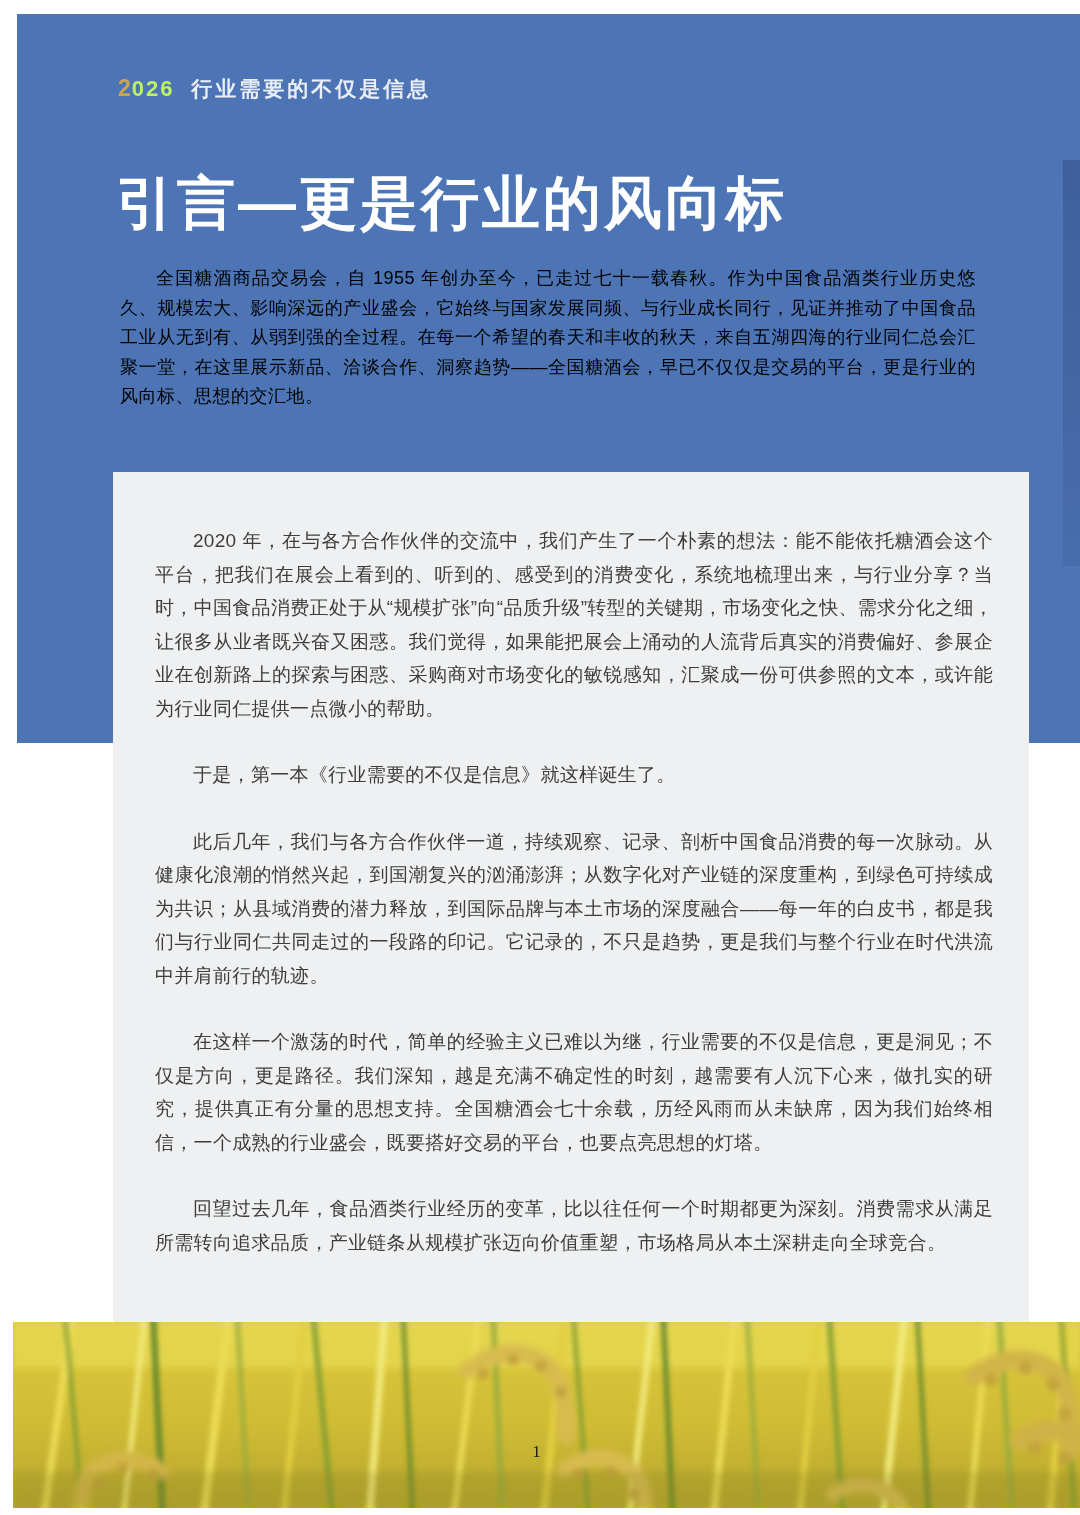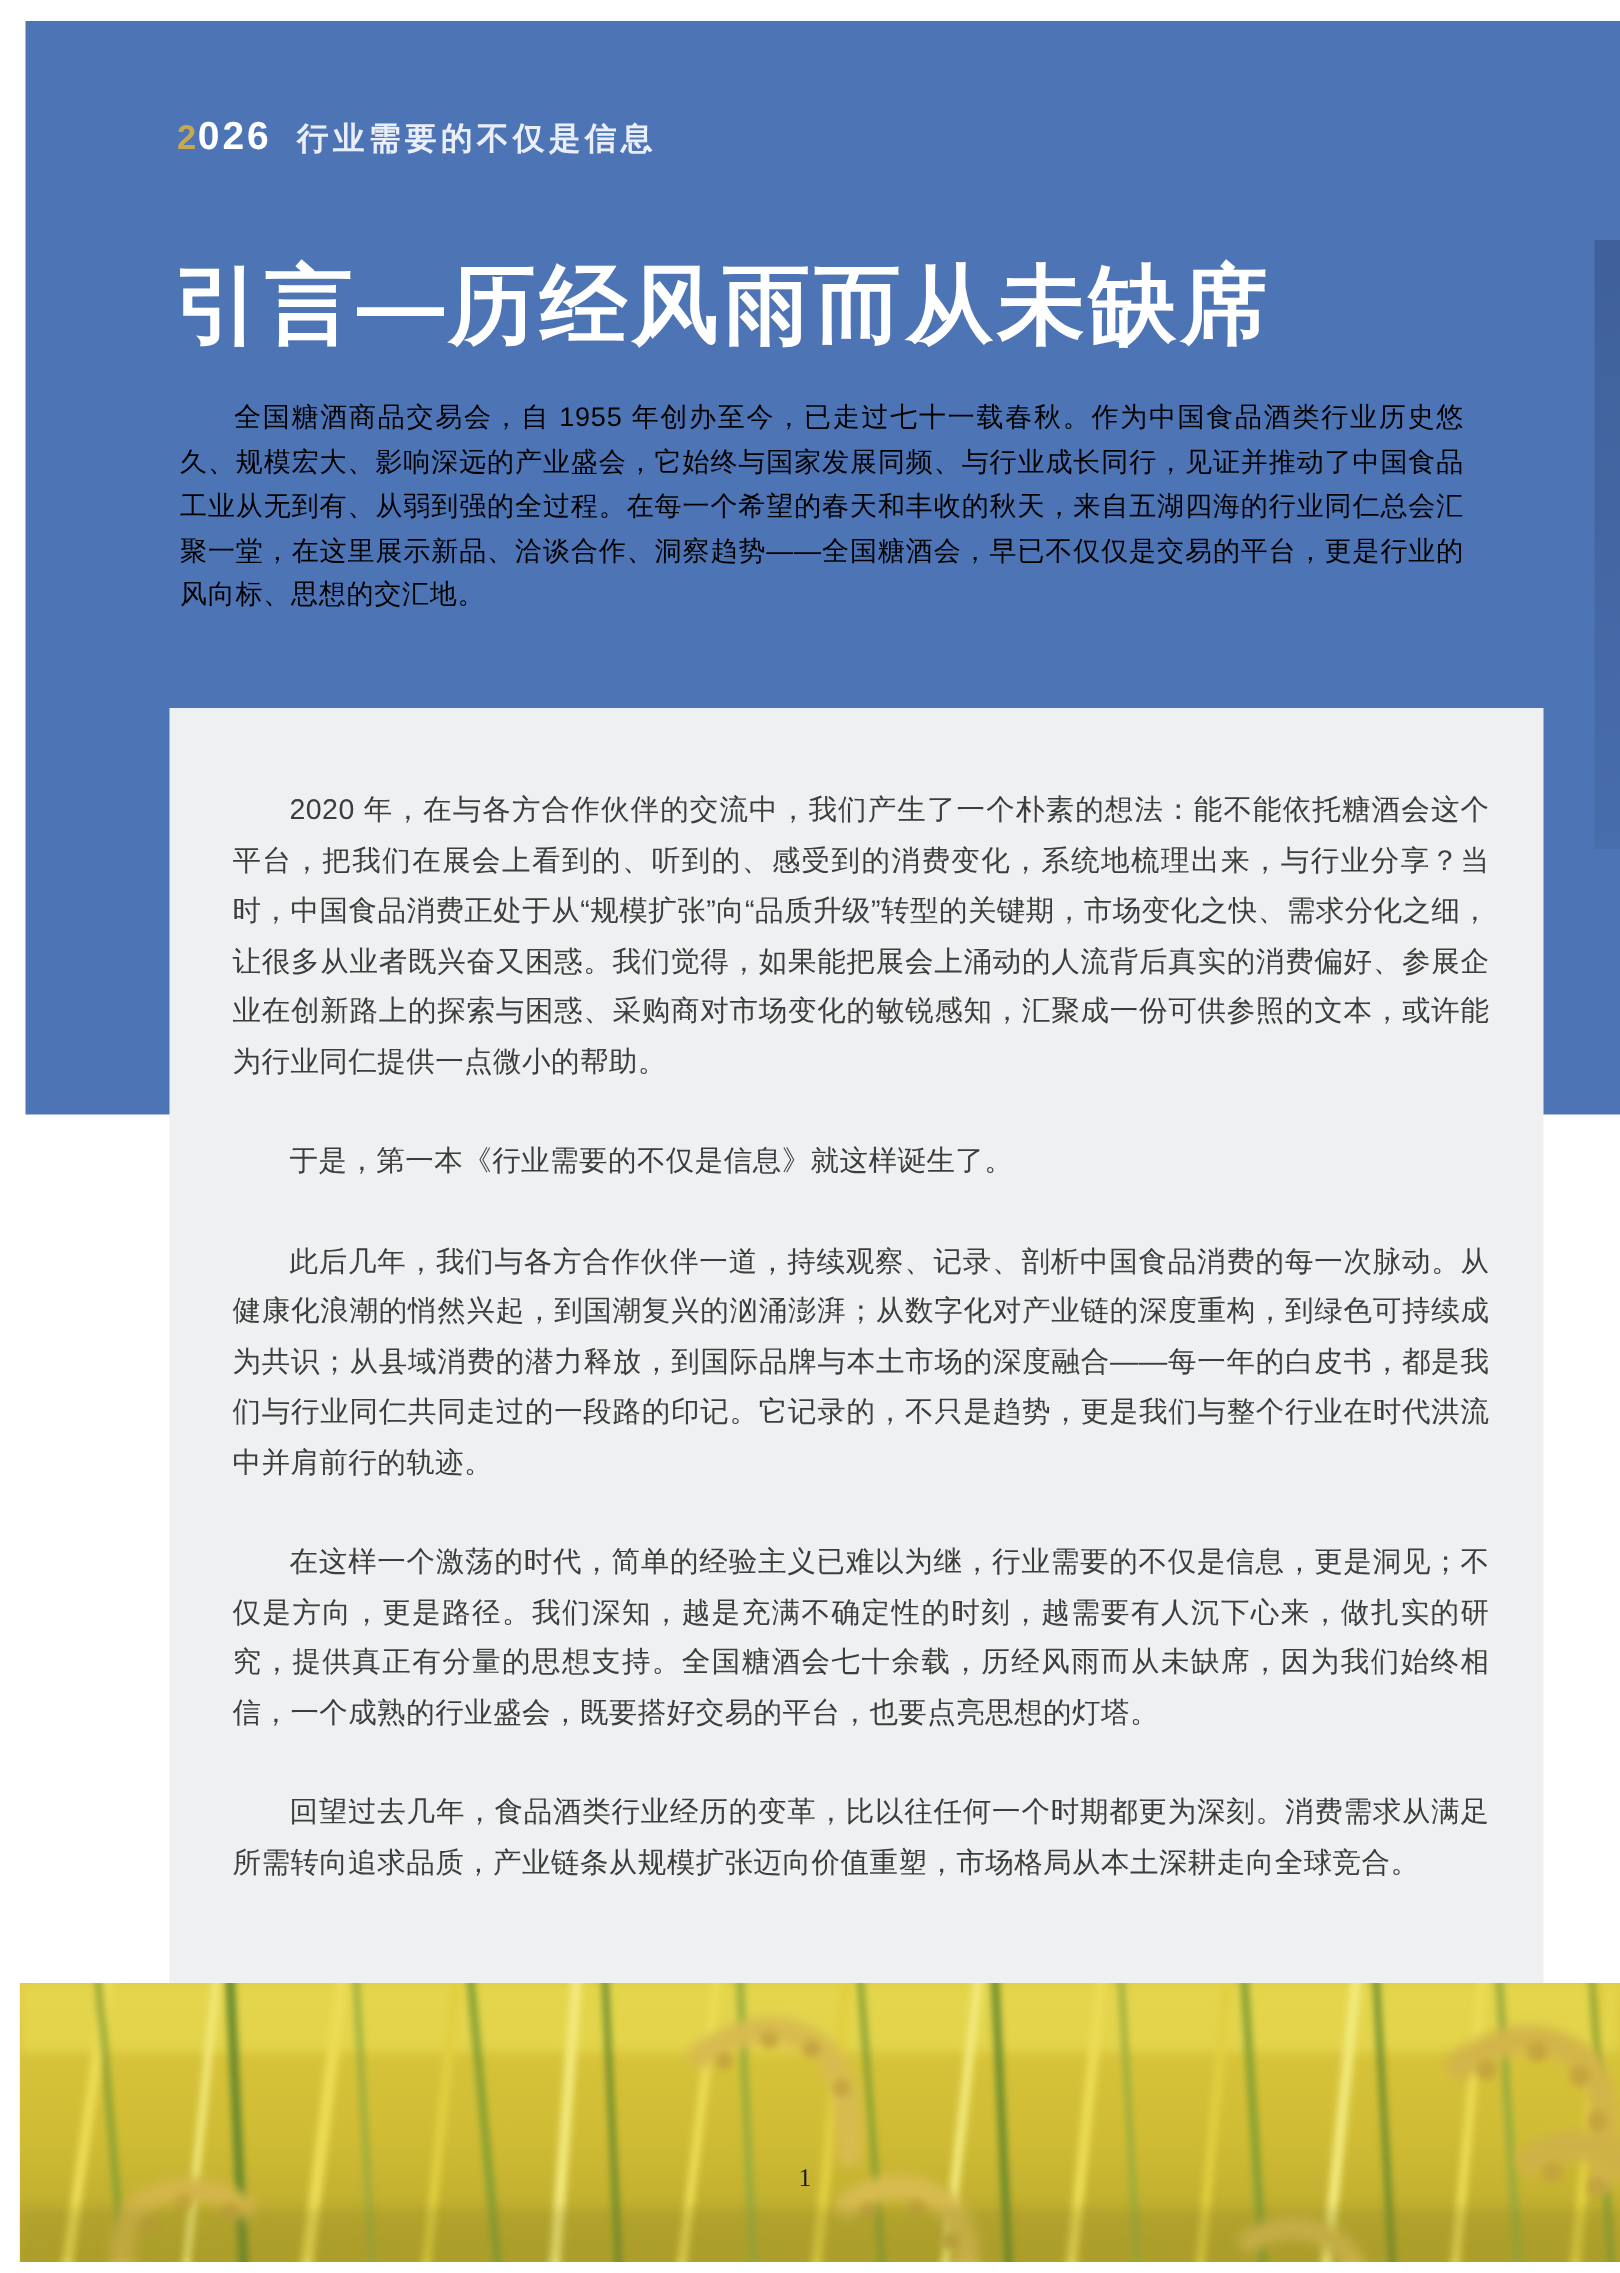--- a/index.html
+++ b/index.html
@@ -14,21 +14,21 @@
   .hero{
     position:absolute;left:17px;top:14px;right:0;height:729px;
     background:#4d74b5;overflow:hidden;
   }
   .brand{
     position:absolute;left:101px;top:61px;
     font-size:21px;letter-spacing:1px;white-space:nowrap;
     font-weight:bold;
   }
   .brand .y-lead{color:#c8a84e;font-size:23px;}
-  .brand .y-rest{color:#ffffff;font-size:26px;letter-spacing:2px;}
+  .brand .y-rest{color:#bef264;font-size:22px;letter-spacing:2px;}
   .brand .b-title{color:#e9eef8;font-weight:600;margin-left:10px;letter-spacing:3px;font-size:21px;}
   .hero-title{
     position:absolute;left:99px;top:151px;margin:0;
     color:#ffffff;font-size:58px;font-weight:900;letter-spacing:3px;
     white-space:nowrap;
   }
   .hero-intro{
     position:absolute;left:103px;top:250px;width:856px;margin:0;
     color:#000000;font-size:18px;line-height:29.5px;
     text-align:justify;text-indent:2em;letter-spacing:0.5px;
@@ -66,21 +66,21 @@
 </head>
 <body>
 
 <div class="page">
 
   <div class="hero">
     <div class="brand">
       <span class="y-lead">2</span><span class="y-rest">026</span>
       <span class="b-title">行业需要的不仅是信息</span>
     </div>
-    <h1 class="hero-title">引言—历经风雨而从未缺席</h1>
+    <h1 class="hero-title">引言—更是行业的风向标</h1>
     <p class="hero-intro">全国糖酒商品交易会，自 1955 年创办至今，已走过七十一载春秋。作为中国食品酒类行业历史悠久、规模宏大、影响深远的产业盛会，它始终与国家发展同频、与行业成长同行，见证并推动了中国食品工业从无到有、从弱到强的全过程。在每一个希望的春天和丰收的秋天，来自五湖四海的行业同仁总会汇聚一堂，在这里展示新品、洽谈合作、洞察趋势——全国糖酒会，早已不仅仅是交易的平台，更是行业的风向标、思想的交汇地。</p>
     <div class="edge-artifact"></div>
   </div>
 
   <div class="card">
     <p>2020 年，在与各方合作伙伴的交流中，我们产生了一个朴素的想法：能不能依托糖酒会这个平台，把我们在展会上看到的、听到的、感受到的消费变化，系统地梳理出来，与行业分享？当时，中国食品消费正处于从“规模扩张”向“品质升级”转型的关键期，市场变化之快、需求分化之细，让很多从业者既兴奋又困惑。我们觉得，如果能把展会上涌动的人流背后真实的消费偏好、参展企业在创新路上的探索与困惑、采购商对市场变化的敏锐感知，汇聚成一份可供参照的文本，或许能为行业同仁提供一点微小的帮助。</p>
     <p>于是，第一本《行业需要的不仅是信息》就这样诞生了。</p>
     <p>此后几年，我们与各方合作伙伴一道，持续观察、记录、剖析中国食品消费的每一次脉动。从健康化浪潮的悄然兴起，到国潮复兴的汹涌澎湃；从数字化对产业链的深度重构，到绿色可持续成为共识；从县域消费的潜力释放，到国际品牌与本土市场的深度融合——每一年的白皮书，都是我们与行业同仁共同走过的一段路的印记。它记录的，不只是趋势，更是我们与整个行业在时代洪流中并肩前行的轨迹。</p>
     <p>在这样一个激荡的时代，简单的经验主义已难以为继，行业需要的不仅是信息，更是洞见；不仅是方向，更是路径。我们深知，越是充满不确定性的时刻，越需要有人沉下心来，做扎实的研究，提供真正有分量的思想支持。全国糖酒会七十余载，历经风雨而从未缺席，因为我们始终相信，一个成熟的行业盛会，既要搭好交易的平台，也要点亮思想的灯塔。</p>
     <p>回望过去几年，食品酒类行业经历的变革，比以往任何一个时期都更为深刻。消费需求从满足所需转向追求品质，产业链条从规模扩张迈向价值重塑，市场格局从本土深耕走向全球竞合。</p>

